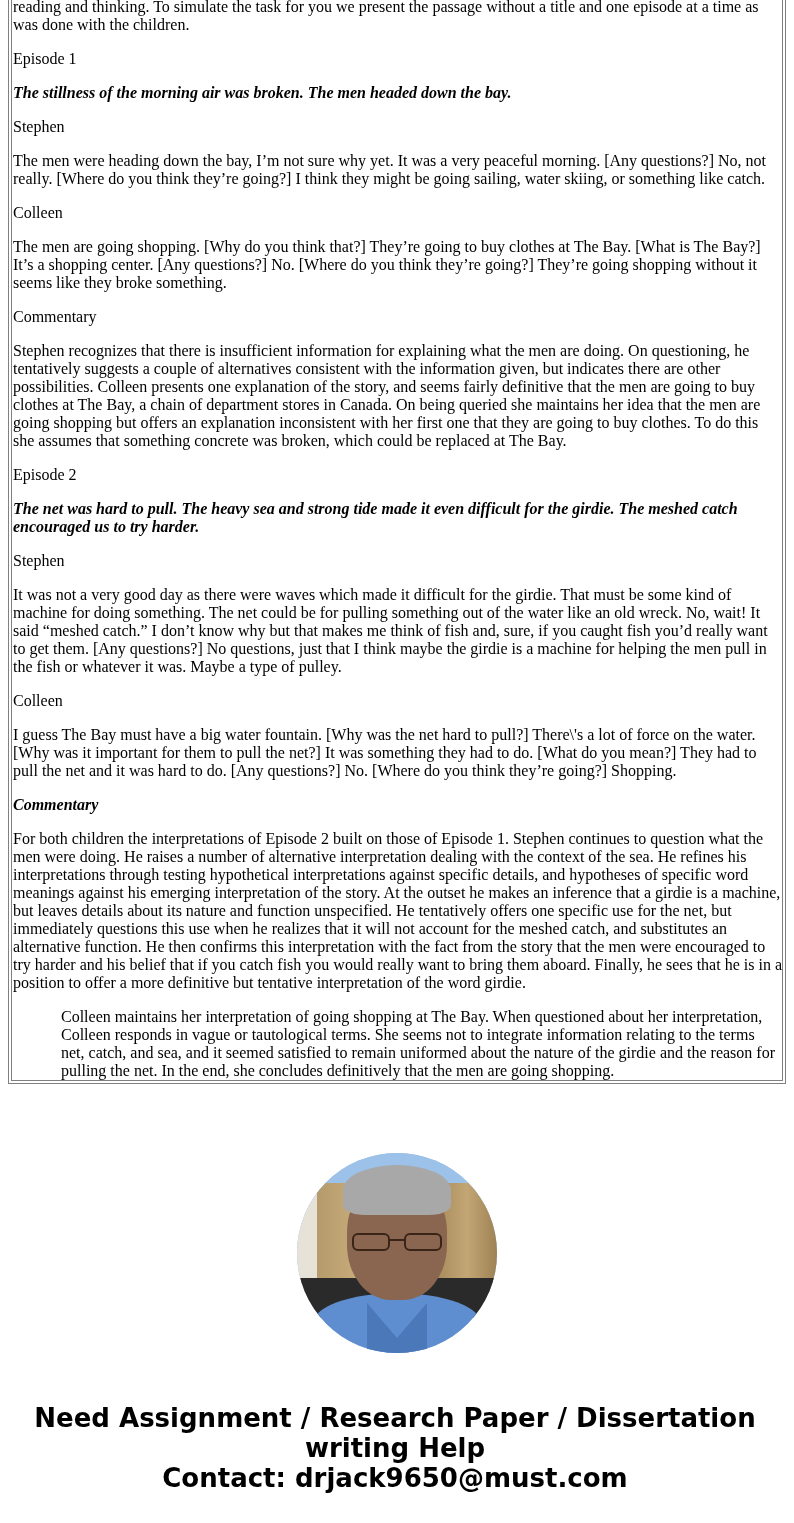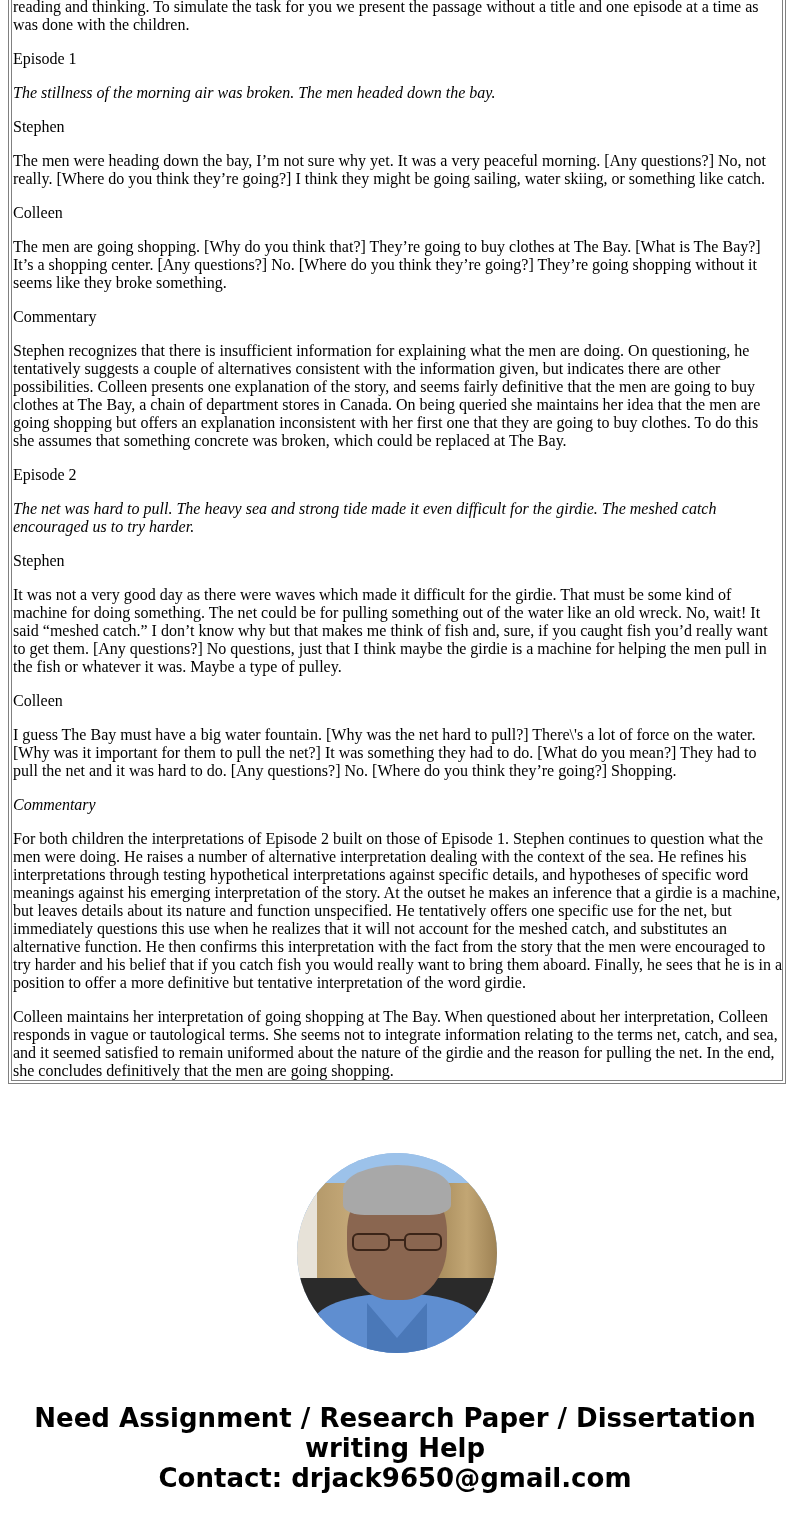--- a/index.html
+++ b/index.html
@@ -30,23 +30,24 @@
       border-top: none;
       padding: 0 0 0 1px;
       font-size: 16px;
       line-height: 18px;
     }
     .doc-cell p {
       margin: 0 0 16px 0;
     }
     .doc-cell p.last {
       margin-bottom: 0;
+      padding-left: 48px;
     }
     .bold { font-weight: normal; }
-    .bi { font-weight: normal; font-style: italic; }
+    .bi { font-weight: bold; font-style: italic; }
     .avatar {
       position: absolute;
       left: 297px;
       top: 1153px;
       width: 200px;
       height: 200px;
       border-radius: 50%;
       overflow: hidden;
       background: #8fb4e0;
     }
@@ -155,14 +156,14 @@
   <div class="av-glasses">
     <div class="lens l"></div>
     <div class="bridge"></div>
     <div class="lens r"></div>
   </div>
 </div>
 
 <div class="promo">
   <div>Need Assignment / Research Paper / Dissertation</div>
   <div>writing Help</div>
-  <div>Contact: drjack9650@gmail.com</div>
+  <div>Contact: drjack9650@must.com</div>
 </div>
 
 </body></html>

